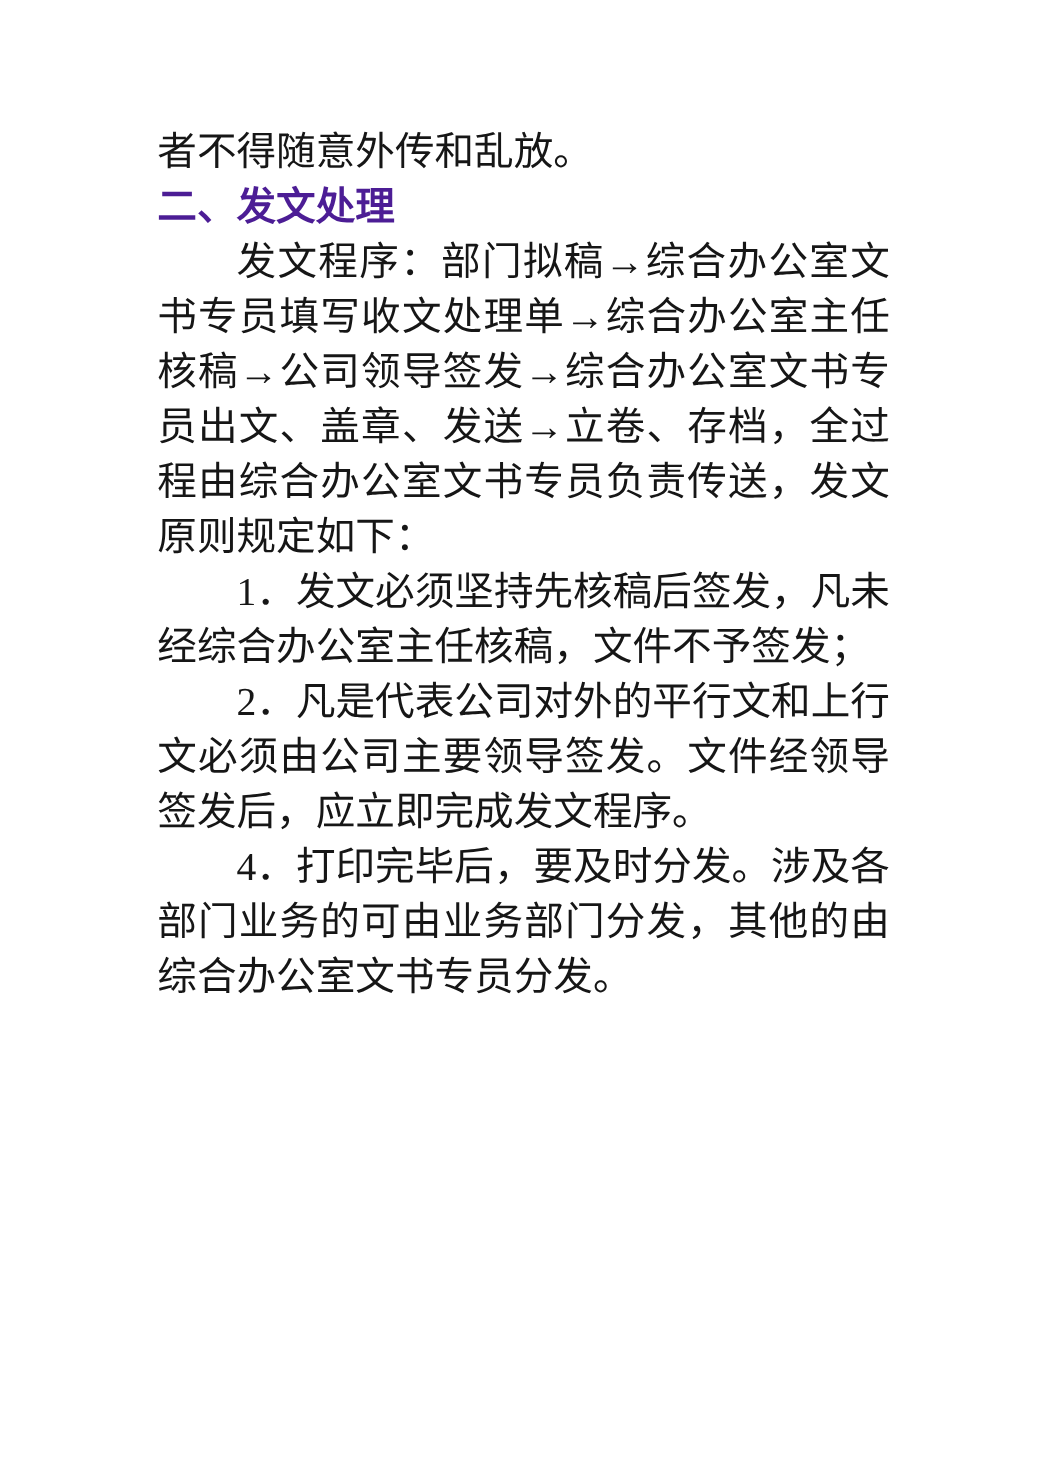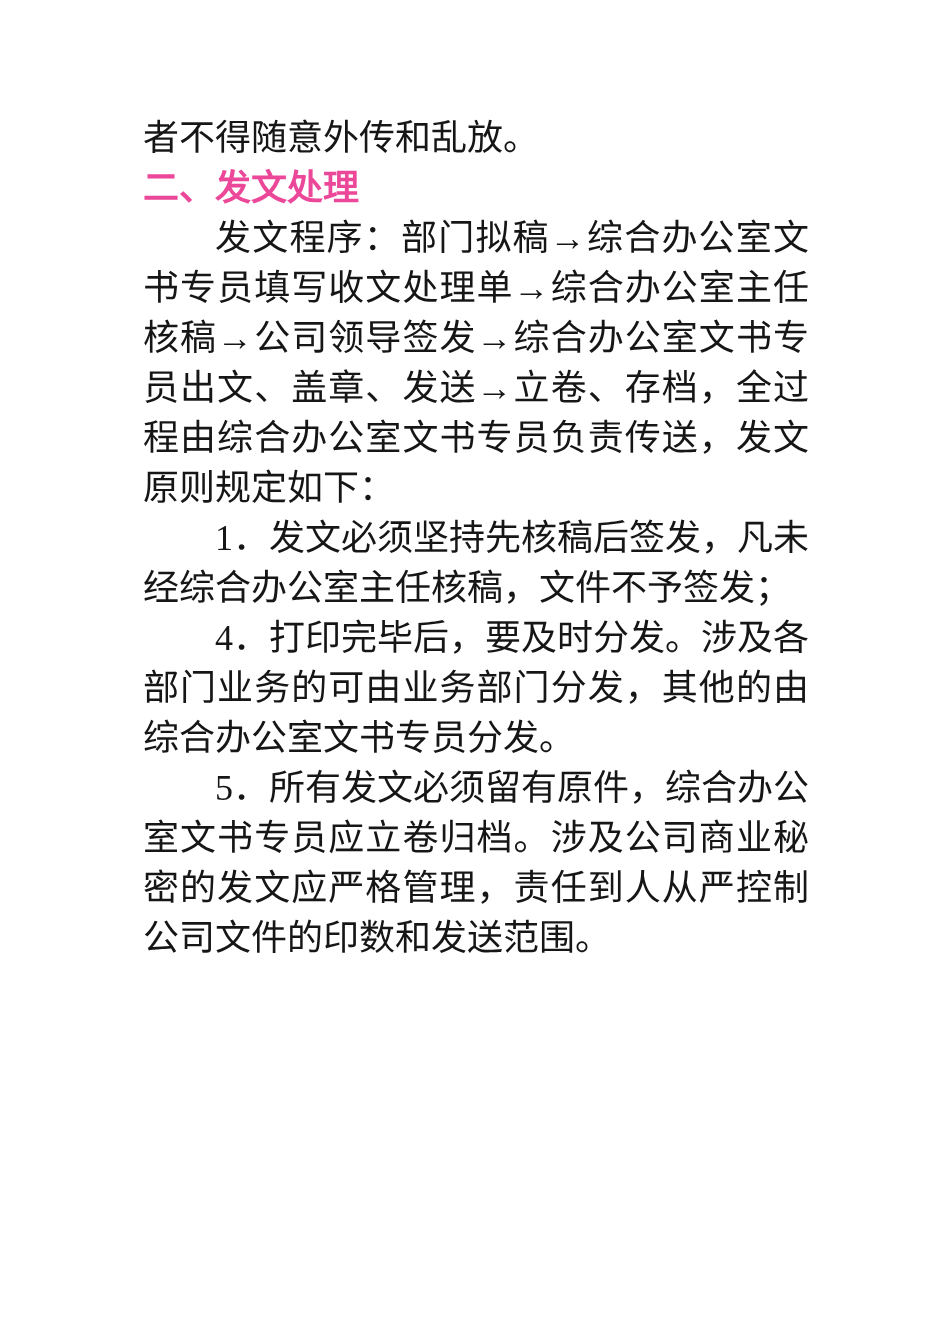--- a/index.html
+++ b/index.html
@@ -25,35 +25,35 @@
   .para {
     margin: 0;
     padding: 0;
     text-align: justify;
     text-justify: inter-character;
     word-break: break-all;
   }
   .para.indent { text-indent: 2em; }
   .para.heading {
     font-weight: 700;
-    color: #ec4899;
+    color: #4c1d95;
     text-align: left;
   }
 </style>
 </head>
 <body>
 
 <main class="doc-page">
   <p class="para">者不得随意外传和乱放。</p>
 
 
   <p class="para heading">二、发文处理</p>
 
   <p class="para indent">发文程序：部门拟稿→综合办公室文书专员填写收文处理单→综合办公室主任核稿→公司领导签发→综合办公室文书专员出文、盖章、发送→立卷、存档，全过程由综合办公室文书专员负责传送，发文原则规定如下：</p>
 
   <p class="para indent">1．发文必须坚持先核稿后签发，凡未经综合办公室主任核稿，文件不予签发；</p>
 
+  <p class="para indent">2．凡是代表公司对外的平行文和上行文必须由公司主要领导签发。文件经领导签发后，应立即完成发文程序。</p>
 
 
   <p class="para indent">4．打印完毕后，要及时分发。涉及各部门业务的可由业务部门分发，其他的由综合办公室文书专员分发。</p>
 
-  <p class="para indent">5．所有发文必须留有原件，综合办公室文书专员应立卷归档。涉及公司商业秘密的发文应严格管理，责任到人从严控制公司文件的印数和发送范围。</p>
 </main>
 
 </body></html>

